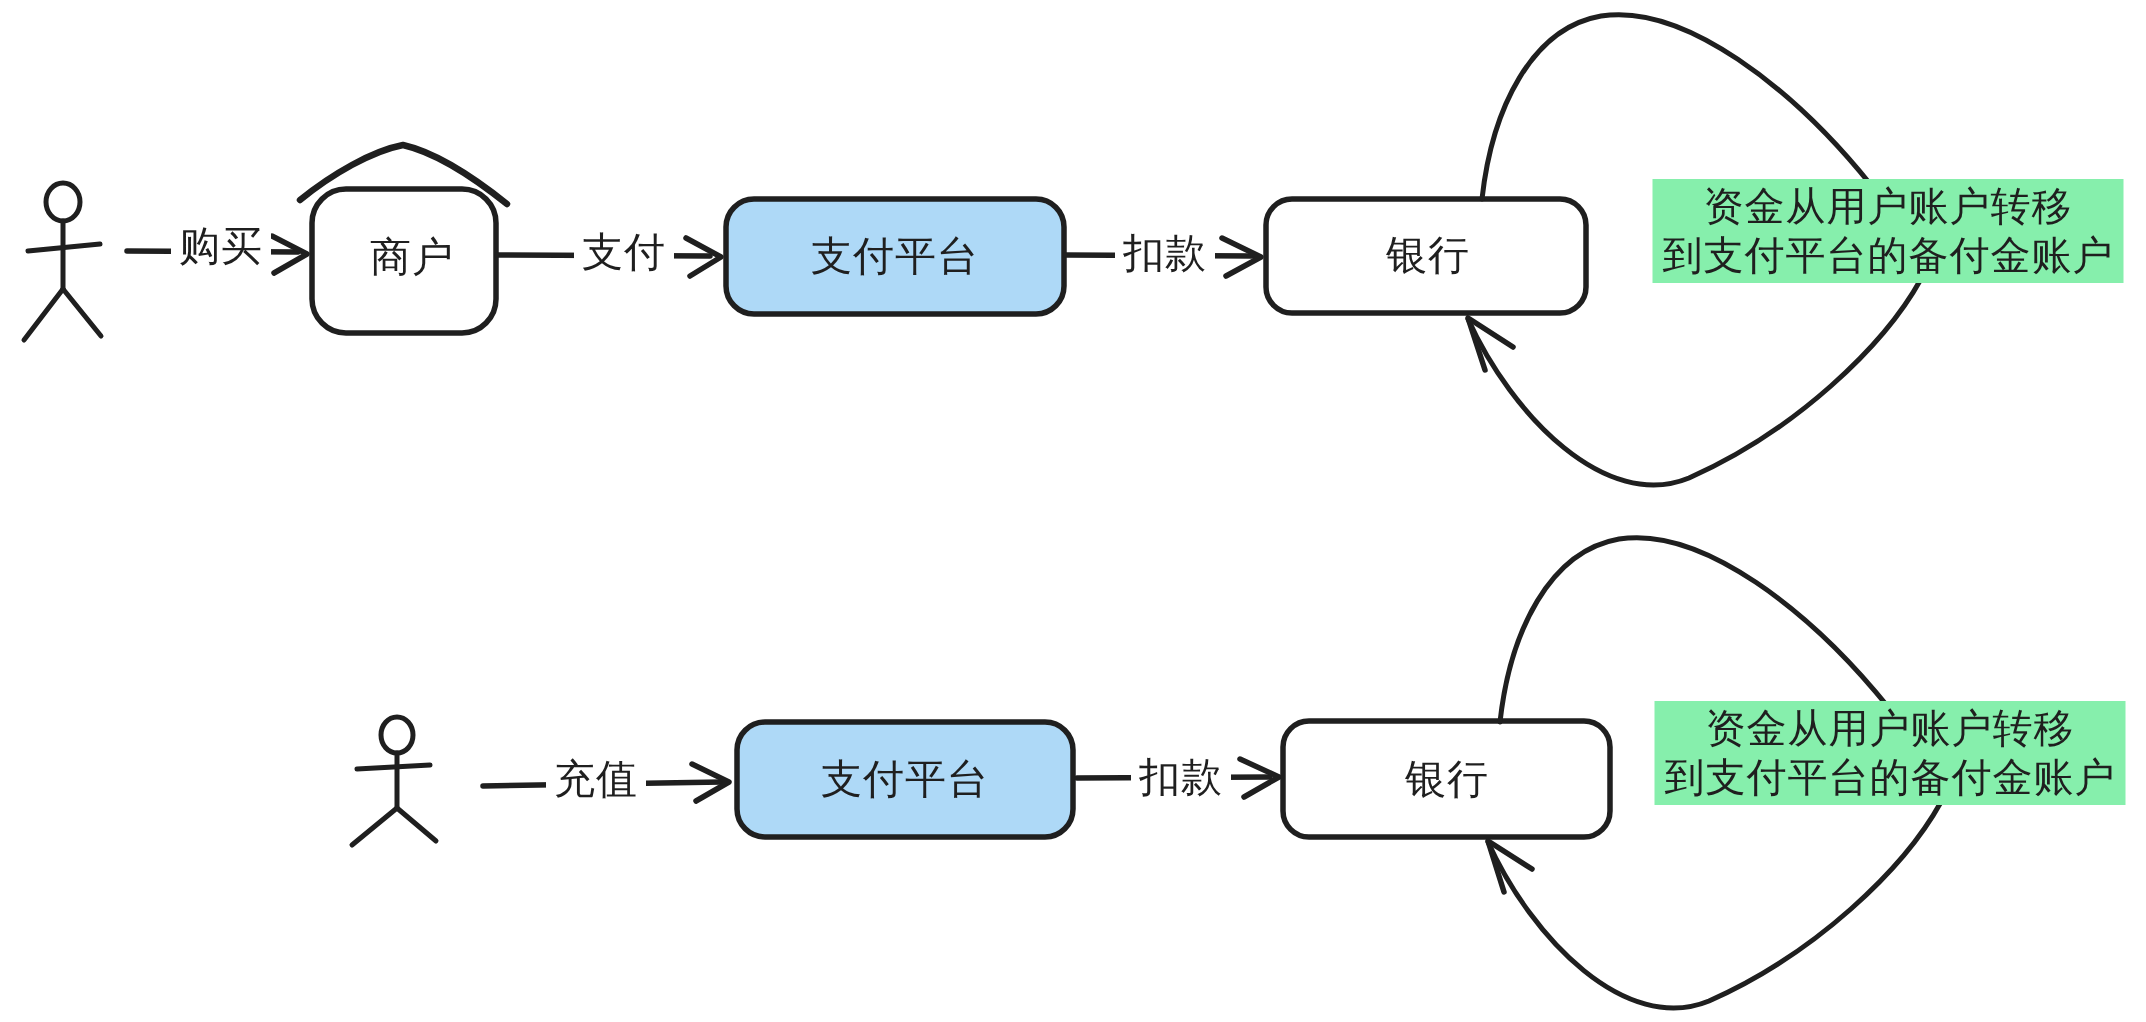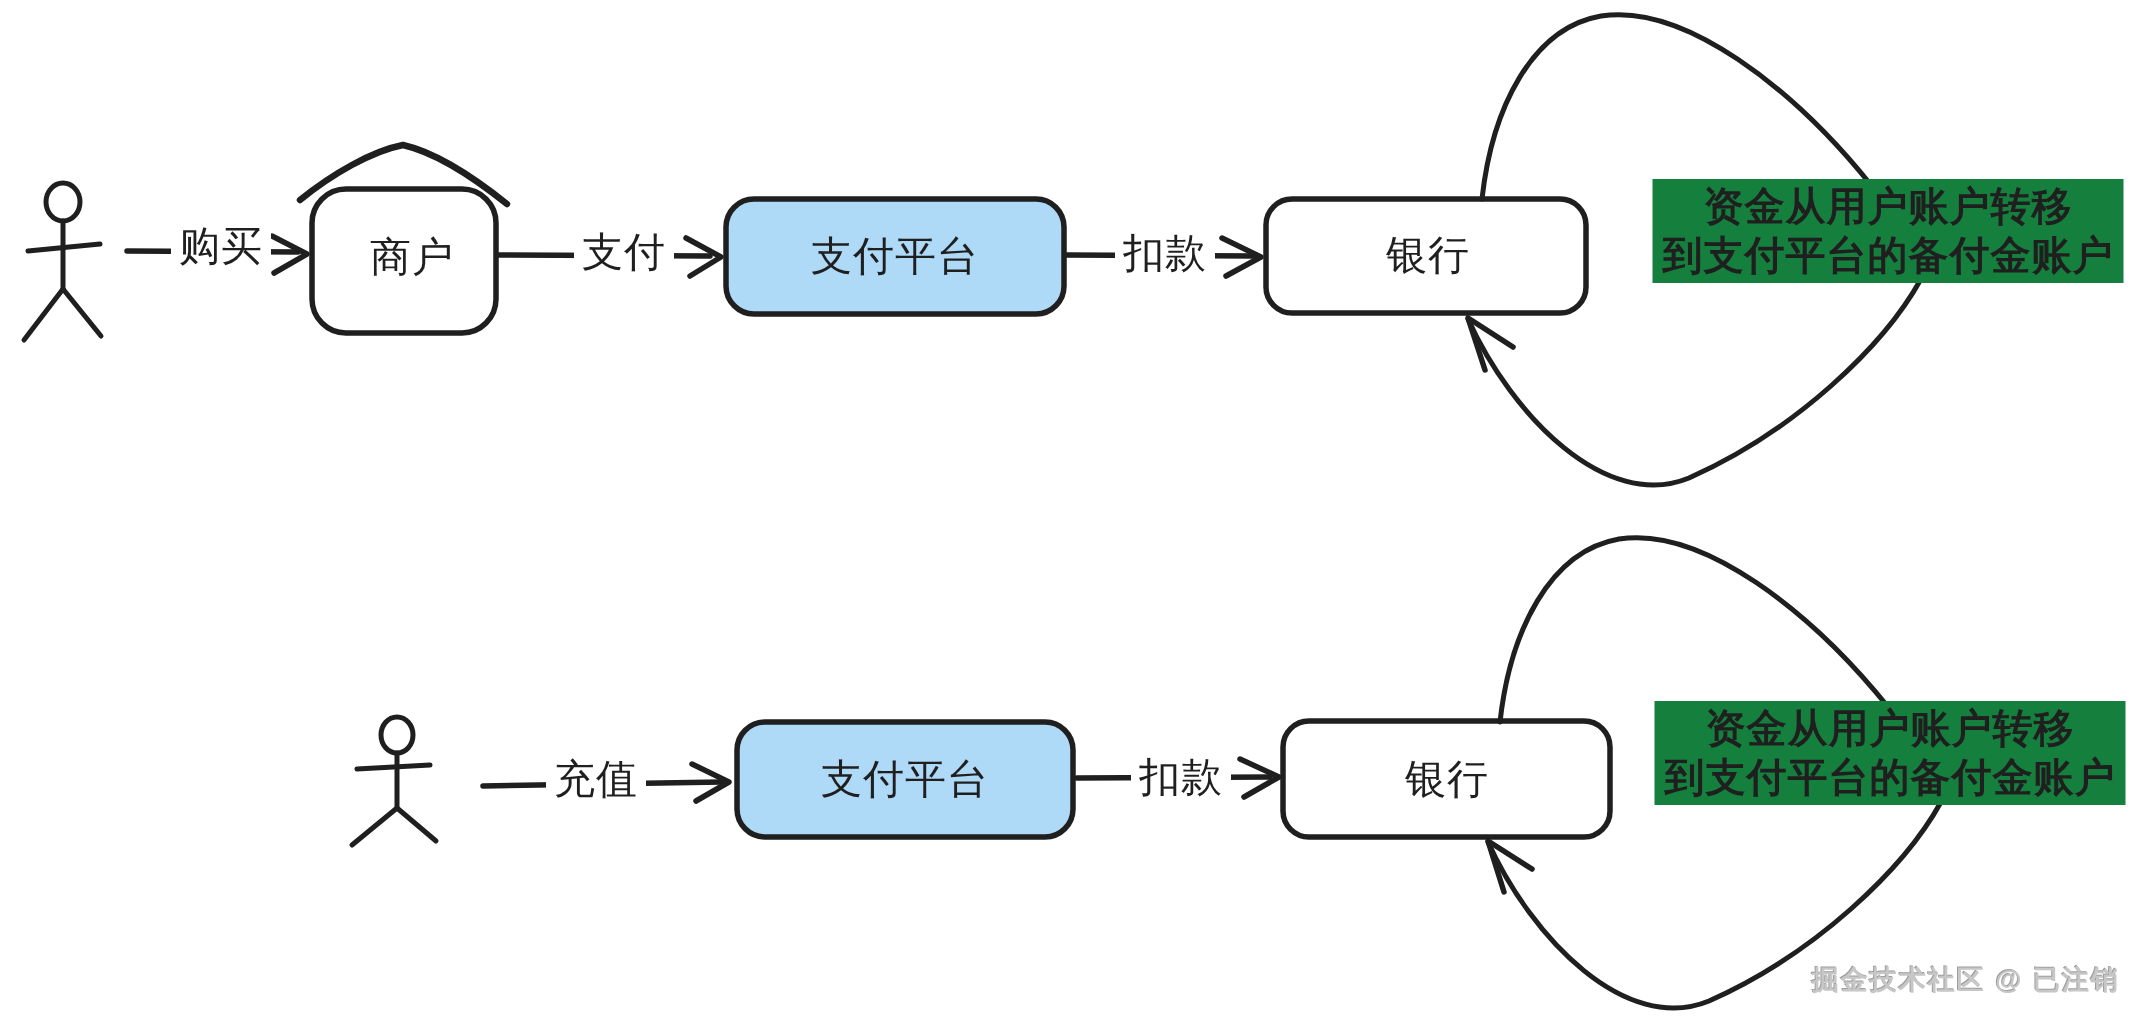--- a/index.html
+++ b/index.html
@@ -24,23 +24,23 @@
     z-index:2;
     text-align:center;
   }
   .lbl.on-line{
     background:#ffffff;
     padding:1px 8px;
   }
   .note{
     position:absolute;
     transform:translate(-50%,-50%);
-    background:#15803d;
+    background:#86efac;
     font-size:40px;
-    font-weight:700;
+    font-weight:400;
     letter-spacing:1px;
     color:#1f1f1f;
     text-align:center;
     line-height:49px;
     white-space:nowrap;
     padding:3px 10px;
     z-index:2;
   }
   .watermark{
     position:absolute;
@@ -142,15 +142,14 @@
 
   <div class="lbl on-line" style="left:596px;top:780px">充值</div>
   <div class="lbl" style="left:905px;top:780px">支付平台</div>
   <div class="lbl on-line" style="left:1181px;top:778px">扣款</div>
   <div class="lbl" style="left:1447px;top:780px">银行</div>
   <div class="note" style="left:1890px;top:753px">
     <div>资金从用户账户转移</div>
     <div>到支付平台的备付金账户</div>
   </div>
 
-  <div class="watermark">掘金技术社区 @ 已注销</div>
 
 </div>
 
 </body></html>

